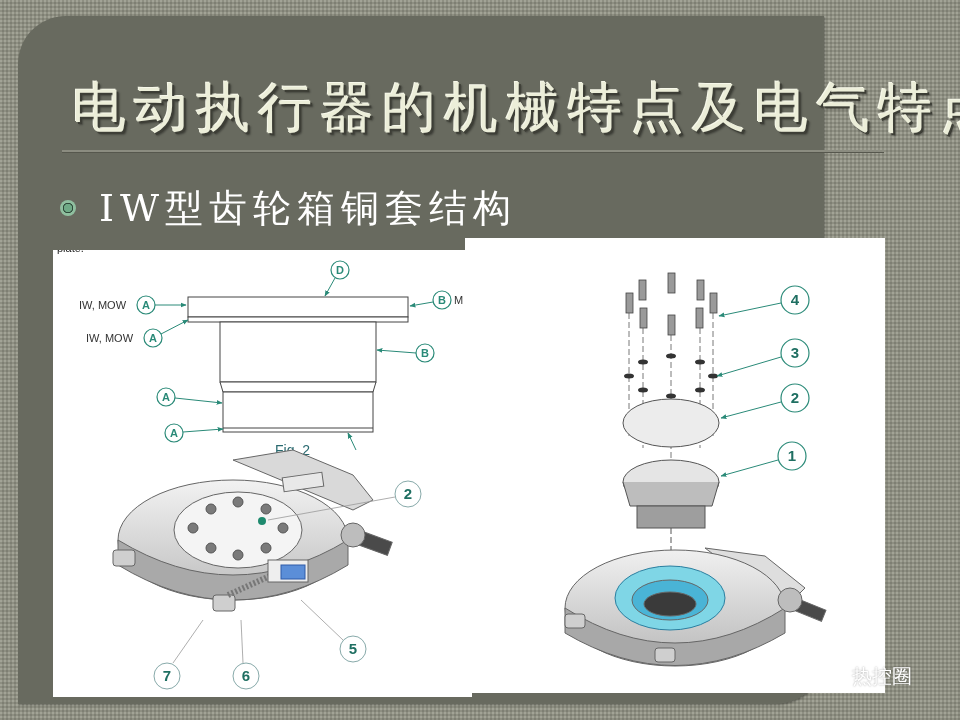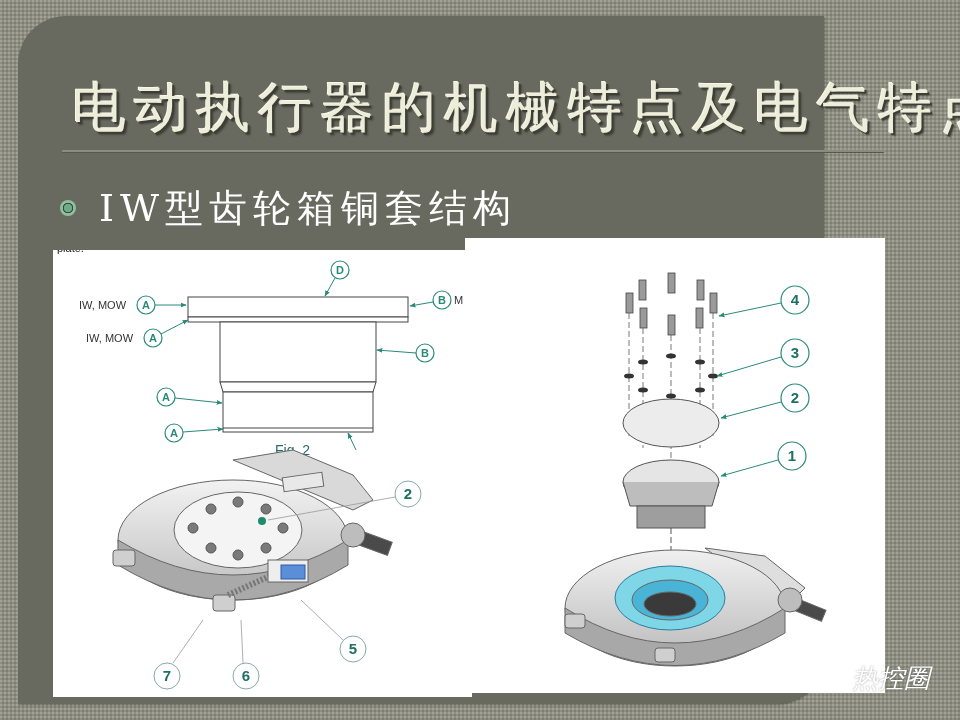--- a/index.html
+++ b/index.html
@@ -49,23 +49,22 @@
   .img-right {
     position:absolute; left:465px; top:238px; width:420px; height:455px;
     background:#ffffff;
   }
   .img-left svg, .img-right svg { position:absolute; left:0; top:0; }
   .watermark {
     position:absolute; left:808px; top:661px;
     display:flex; align-items:center; gap:4px;
   }
   .watermark span {
-    font-family:"DejaVu Sans", sans-serif; font-size:26px; color:#ffffff;
+    font-family:"DejaVu Sans", sans-serif; font-size:20px; color:#ffffff;
     text-shadow:0 0 2px rgba(0,0,0,0.4);
-    font-style:italic;
   }
   .svgtext { font-family:"Liberation Sans", sans-serif; }
 </style>
 </head>
 <body>
 
 <div class="bg-panel"></div>
 
 <div class="title">电动执行器的机械特点及电气特点</div>
 <div class="title-rule"></div>

